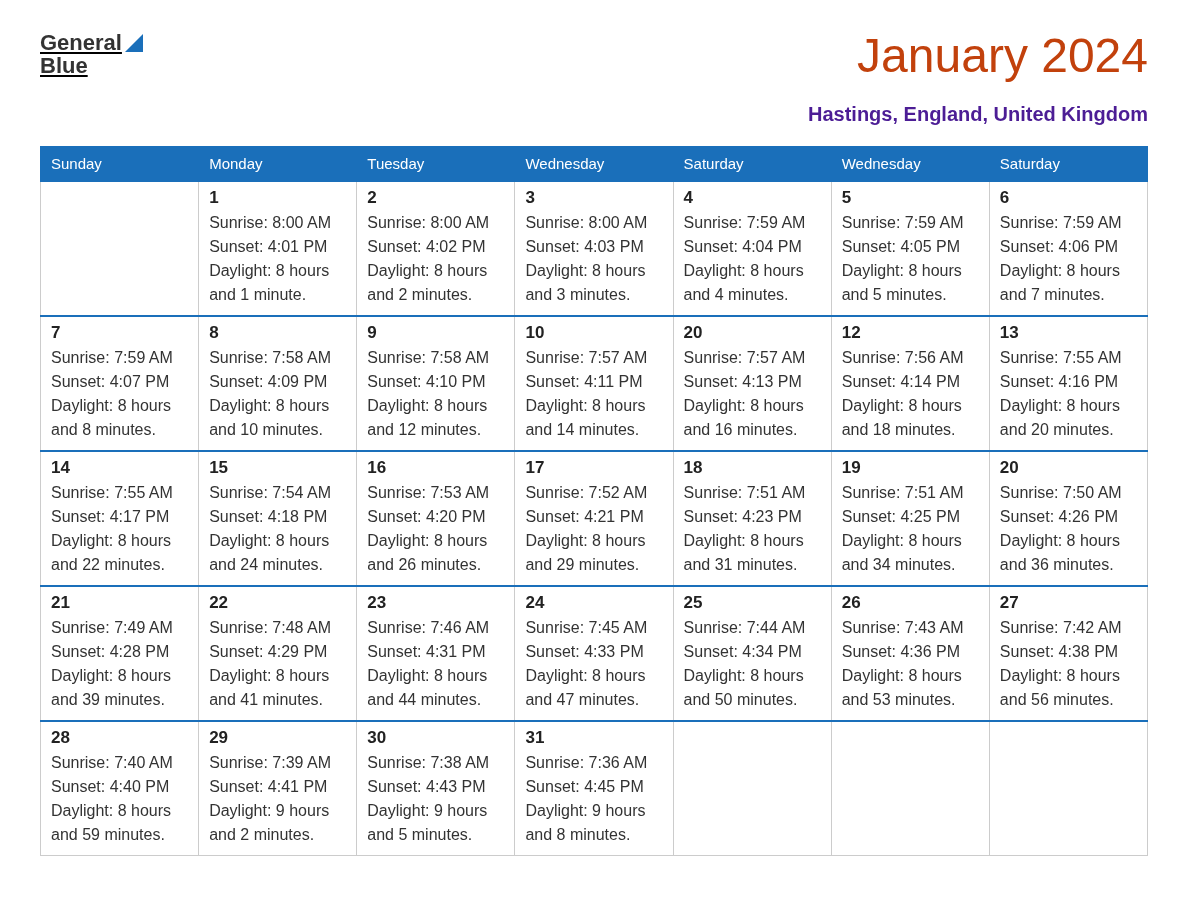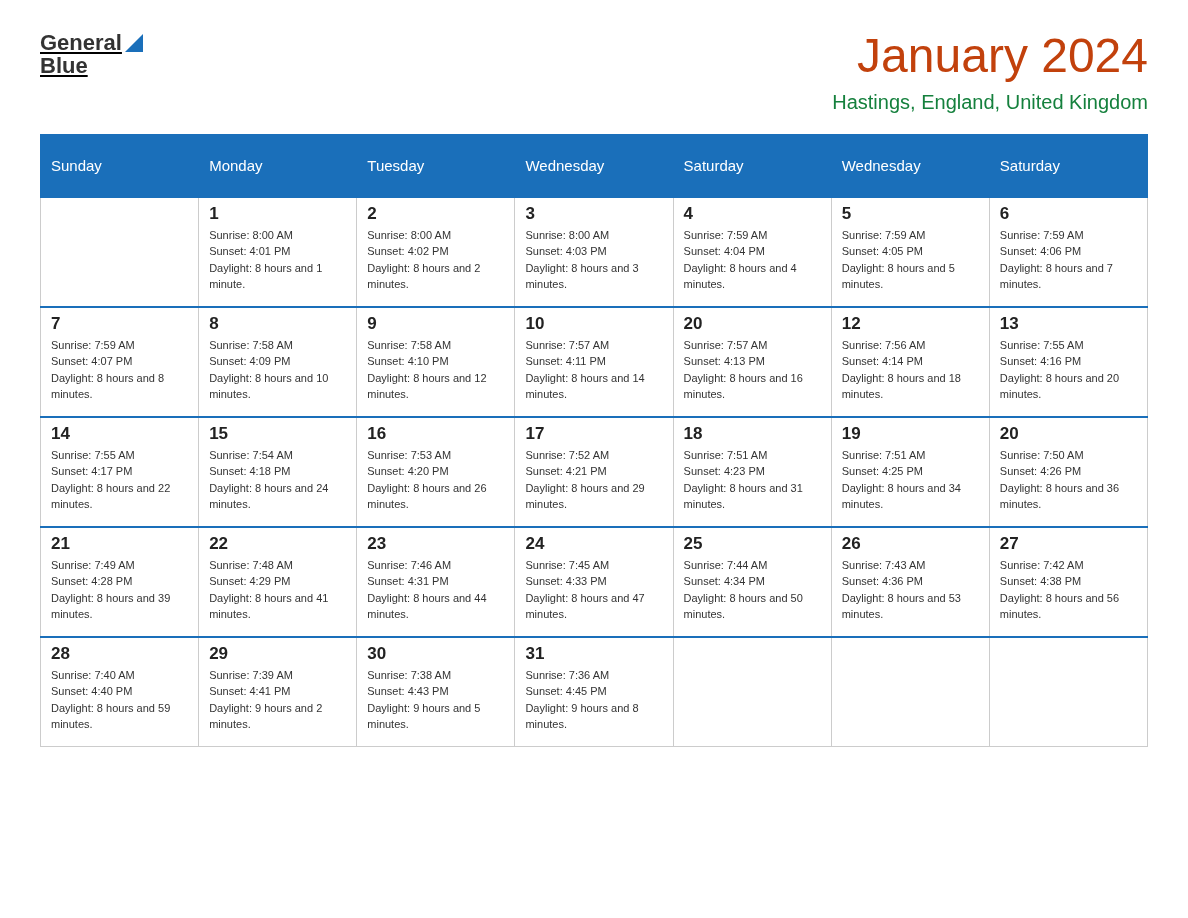--- a/index.html
+++ b/index.html
@@ -30,35 +30,36 @@
       text-align: right;
     }
     .month-title {
       font-size: 48px;
       font-weight: normal;
       color: #c2410c;
       line-height: 1.1;
     }
     .location {
       font-size: 20px;
-      color: #15803d;
-      margin-top: 8px;
+      color: #4c1d95;
+      margin-top: 20px;
+      font-weight: bold;
     }
     table {
       width: 100%;
       border-collapse: collapse;
     }
     thead tr {
       background-color: #1a6fba;
     }
     thead th {
       color: #fff;
       font-size: 15px;
       font-weight: normal;
-      padding: 22px 10px;
+      padding: 8px 10px;
       text-align: left;
       border: 1px solid #1a6fba;
     }
     tbody td {
       vertical-align: top;
       padding: 6px 10px 8px 10px;
       border: 1px solid #ccc;
       font-size: 12px;
       color: #333;
       width: 14.28%;
@@ -69,21 +70,21 @@
       border-top: 2px solid #1a6fba;
     }
     .day-num {
       font-size: 17px;
       font-weight: bold;
       color: #222;
       display: block;
       margin-bottom: 3px;
     }
     .day-info {
-      font-size: 11px;
+      font-size: 16px;
       color: #333;
       line-height: 1.5;
     }
     .empty-cell {
       background: #fff;
     }
   </style>
 </head>
 <body>
 

